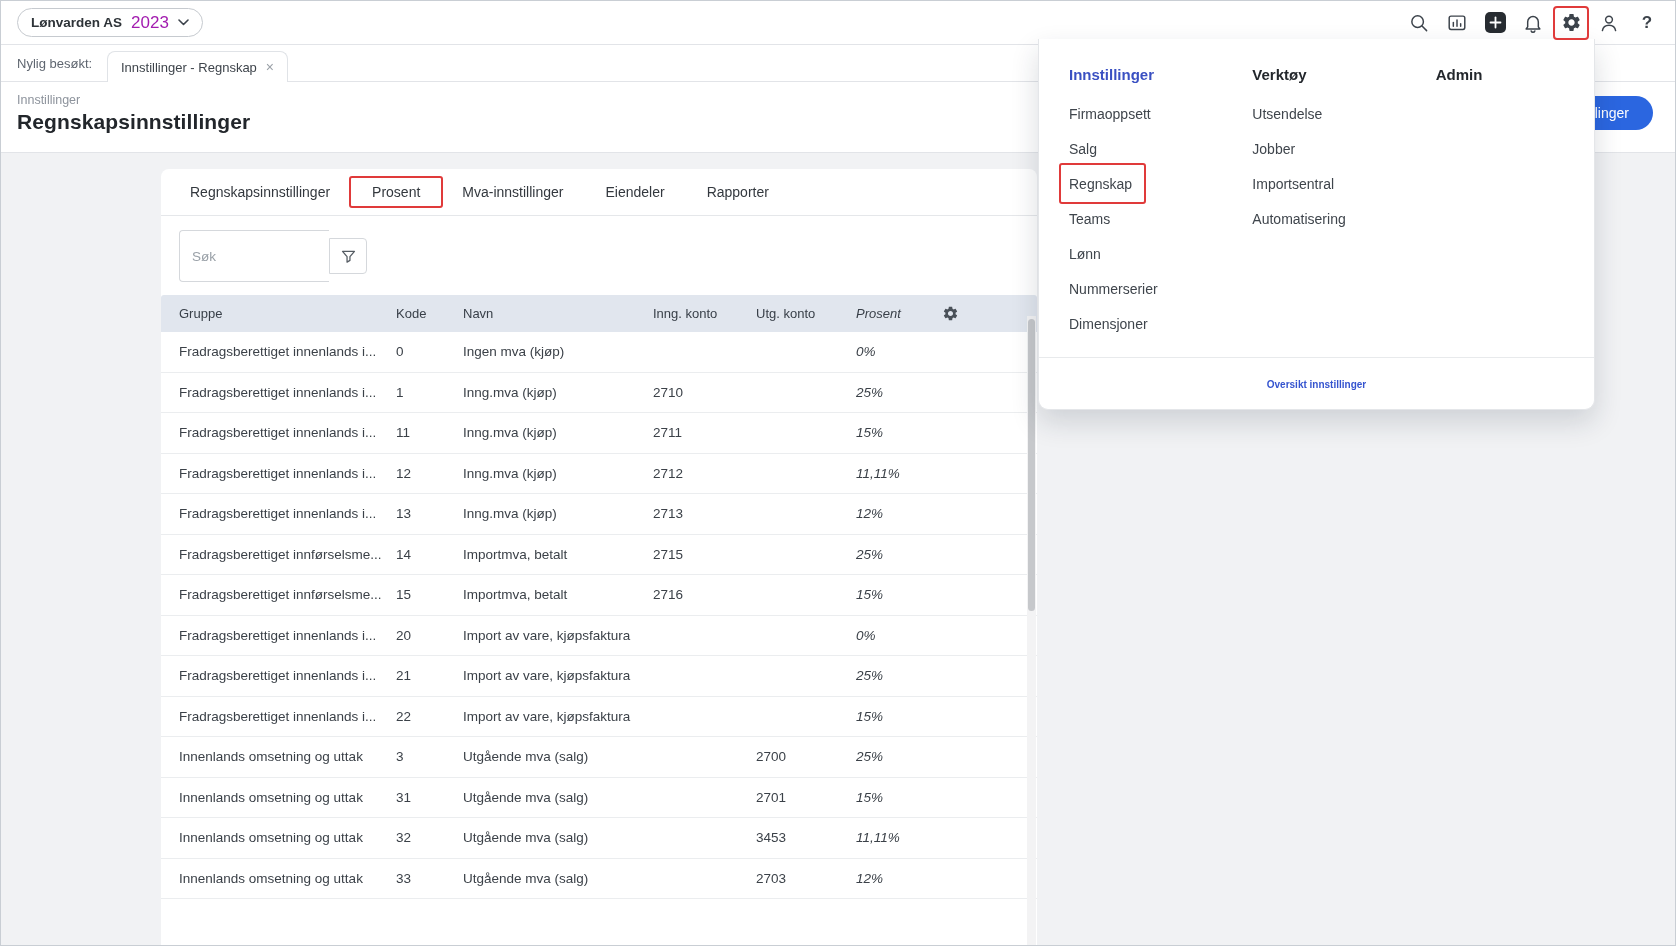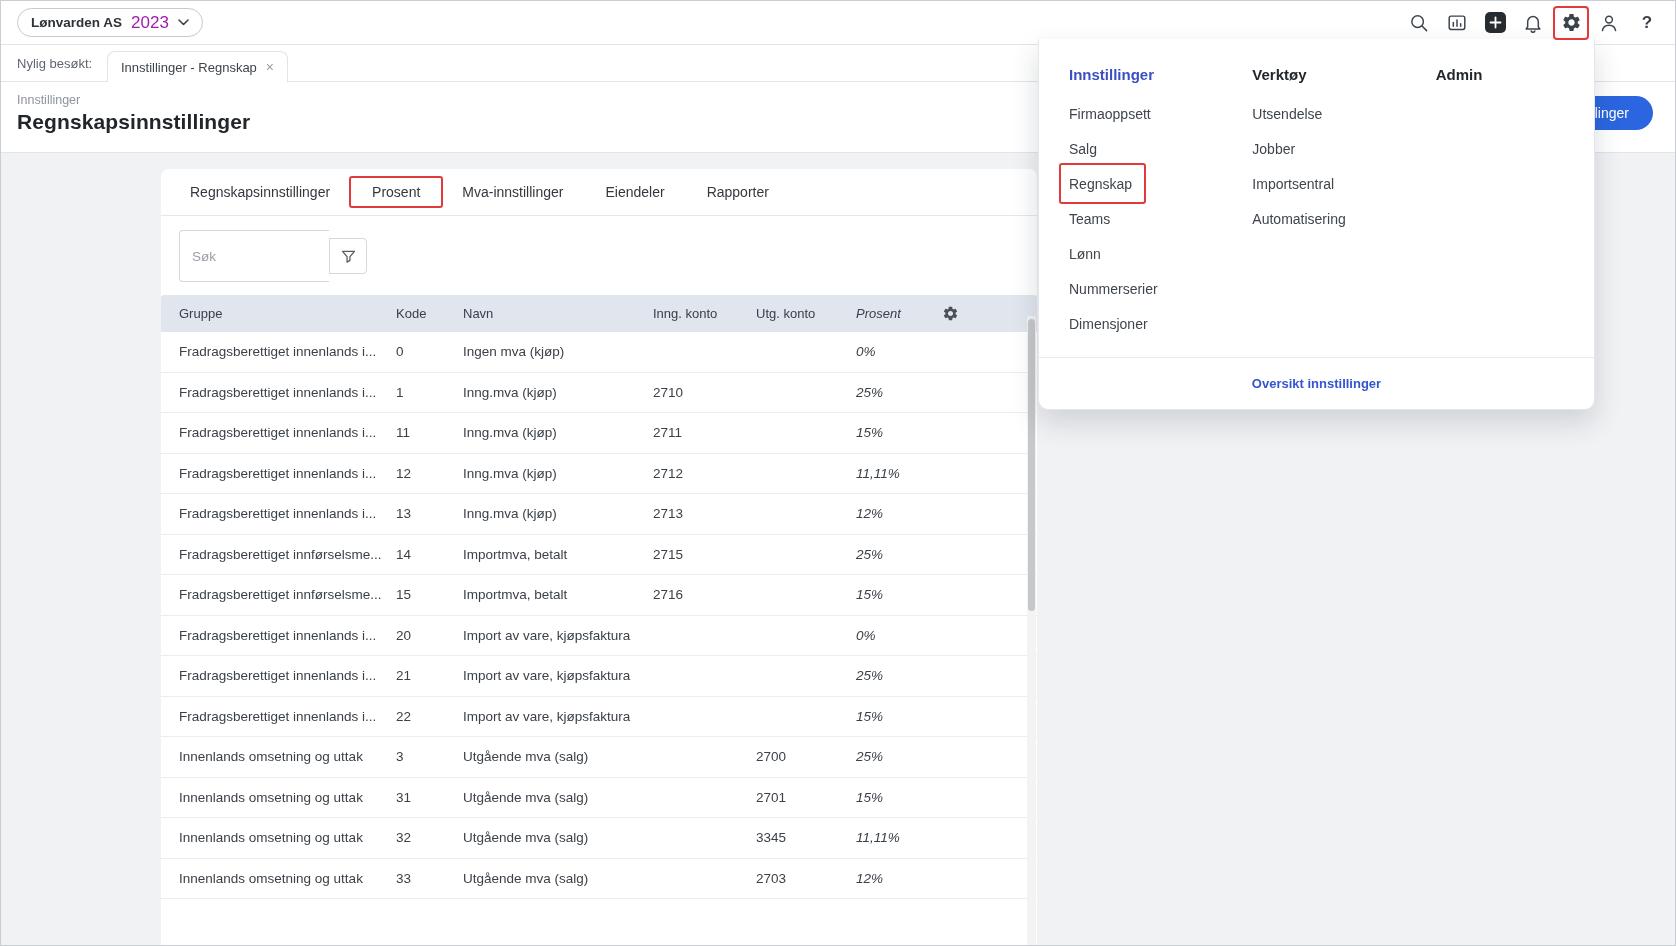--- a/index.html
+++ b/index.html
@@ -62,21 +62,21 @@
   .settings-panel { position:absolute; left:1037px; top:38px; width:557px; background:#fff; border:1px solid #e4e6e9; border-top:none; border-radius:0 0 10px 10px; box-shadow:0 12px 28px rgba(25,35,55,.16); z-index:5; }
   .panel-cols { display:flex; padding:27px 30px 14px; min-height:318px; }
   .panel-col1 { width:200px; }
   .panel-col2 { width:200px; }
   .panel-col3 { width:140px; }
   .menu-header { font-size:15px; font-weight:700; color:#23272c; }
   .menu-header.active { color:#3a50c2; }
   .menu-list { list-style:none; margin-top:13px; }
   .menu-item { font-size:14px; color:#3f454c; padding:9.5px 0; cursor:pointer; width:max-content; }
   .panel-footer { border-top:1px solid #e8eaec; text-align:center; padding:16px 0 17px; }
-  .panel-footer-link { font-size:13px; font-weight:700; color:#3554cf; cursor:pointer; }
+  .panel-footer-link { font-size:10px; font-weight:700; color:#3554cf; cursor:pointer; }
 
   .ic { stroke:#3c434b; fill:none; stroke-width:1.6; stroke-linecap:round; stroke-linejoin:round; }
   .ic-fill { fill:#3c434b; }
 </style>
 </head>
 <body>
 
 <div class="viewport">
 
   <div class="topbar">
@@ -301,21 +301,21 @@
             <div class="cell">2701</div>
             <div class="cell c-prosent">15%</div>
             <div class="cell c-actions"></div>
           </div>
 
           <div class="trow">
             <div class="cell">Innenlands omsetning og uttak</div>
             <div class="cell">32</div>
             <div class="cell">Utgående mva (salg)</div>
             <div class="cell"></div>
-            <div class="cell">3345</div>
+            <div class="cell">3453</div>
             <div class="cell c-prosent">11,11%</div>
             <div class="cell c-actions"></div>
           </div>
 
           <div class="trow">
             <div class="cell">Innenlands omsetning og uttak</div>
             <div class="cell">33</div>
             <div class="cell">Utgående mva (salg)</div>
             <div class="cell"></div>
             <div class="cell">2703</div>

